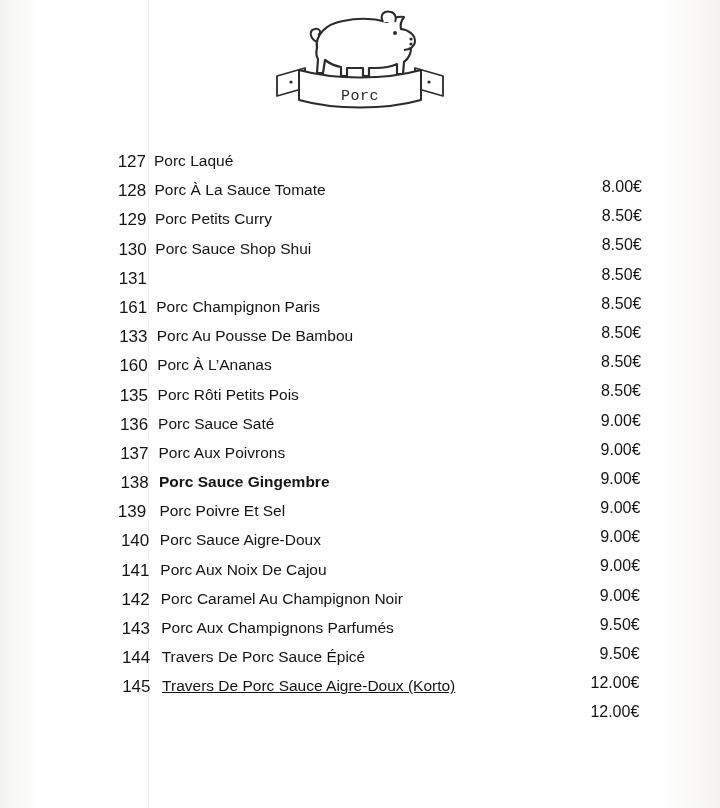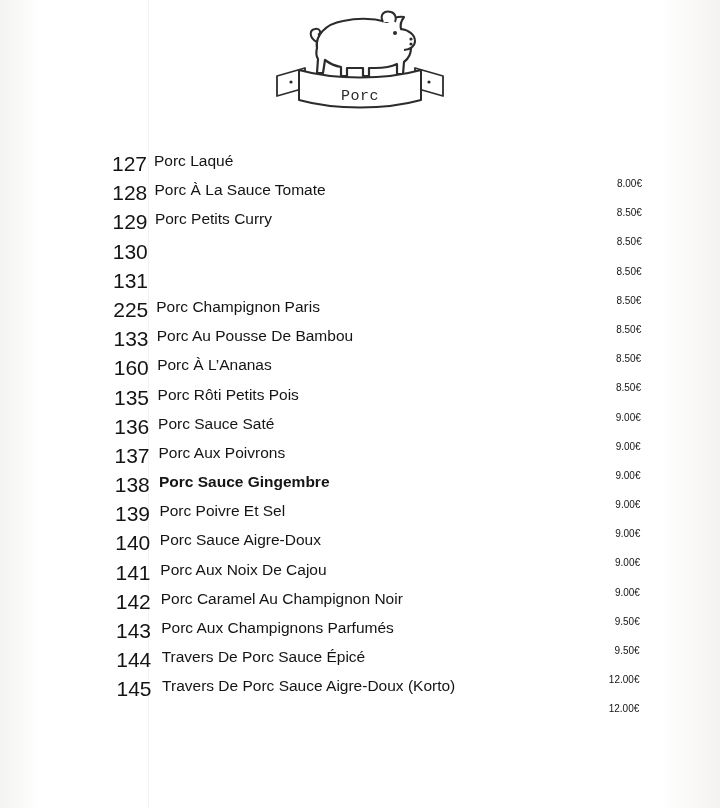--- a/index.html
+++ b/index.html
@@ -70,35 +70,35 @@
   }
   .row {
     position: relative;
     height: 29.2px;
   }
   .num {
     position: absolute;
     left: 112px;
     width: 34px;
     text-align: right;
-    font-size: 21px;
+    font-size: 17px;
     color: #141414;
     white-space: nowrap;
   }
   .name {
     position: absolute;
     left: 156px;
     font-size: 15.5px;
     color: #141414;
     white-space: nowrap;
   }
   .price {
     position: absolute;
     right: 78px;
-    font-size: 10px;
+    font-size: 16px;
     color: #141414;
     white-space: nowrap;
     text-align: right;
   }
 </style>
 </head>
 <body>
 
 <div class="page">
   <div class="fold-line"></div>
@@ -141,28 +141,29 @@
         <div class="name" style="left: 154.45px;">Porc À La Sauce Tomate</div>
         <div class="price" style="right: 78.15px; top: 26px;">8.50€</div>
       </div>
       <div class="row">
         <div class="num" style="left: 112.5px; top: 0px;">129</div>
         <div class="name" style="left: 154.9px;">Porc Petits Curry</div>
         <div class="price" style="right: 78.3px; top: 26px;">8.50€</div>
       </div>
       <div class="row">
         <div class="num" style="left: 112.75px; top: 0px;">130</div>
+        <div class="name" style="left: 155.35px;">Porc Sauce Shop Shui</div>
         <div class="price" style="right: 78.45px; top: 26px;">8.50€</div>
       </div>
       <div class="row">
         <div class="num" style="left: 113px; top: 0px;">131</div>
         <div class="price" style="right: 78.6px; top: 26px;">8.50€</div>
       </div>
       <div class="row">
-        <div class="num" style="left: 113.25px; top: 0px;">225</div>
+        <div class="num" style="left: 113.25px; top: 0px;">161</div>
         <div class="name" style="left: 156.25px;">Porc Champignon Paris</div>
         <div class="price" style="right: 78.75px; top: 26px;">8.50€</div>
       </div>
       <div class="row">
         <div class="num" style="left: 113.5px; top: 0px;">133</div>
         <div class="name" style="left: 156.7px;">Porc Au Pousse De Bambou</div>
         <div class="price" style="right: 78.9px; top: 26px;">8.50€</div>
       </div>
       <div class="row">
         <div class="num" style="left: 113.75px; top: 0px;">160</div>
@@ -214,17 +215,17 @@
         <div class="name" style="left: 161.2px;">Porc Aux Champignons Parfumés</div>
         <div class="price" style="right: 80.4px; top: 26px;">9.50€</div>
       </div>
       <div class="row">
         <div class="num" style="left: 116.25px; top: 0px;">144</div>
         <div class="name" style="left: 161.65px;">Travers De Porc Sauce Épicé</div>
         <div class="price" style="right: 80.55px; top: 26px;">12.00€</div>
       </div>
       <div class="row">
         <div class="num" style="left: 116.5px; top: 0px;">145</div>
-        <div class="name" style="left: 162.1px;">Travers De Porc Sauce Aigre-Doux (Korto)</div>
+        <div class="name" style="left: 162.1px; text-decoration: underline;">Travers De Porc Sauce Aigre-Doux (Korto)</div>
         <div class="price" style="right: 80.7px; top: 26px;">12.00€</div>
       </div>
     </div>
 </div>
 
 </body></html>

